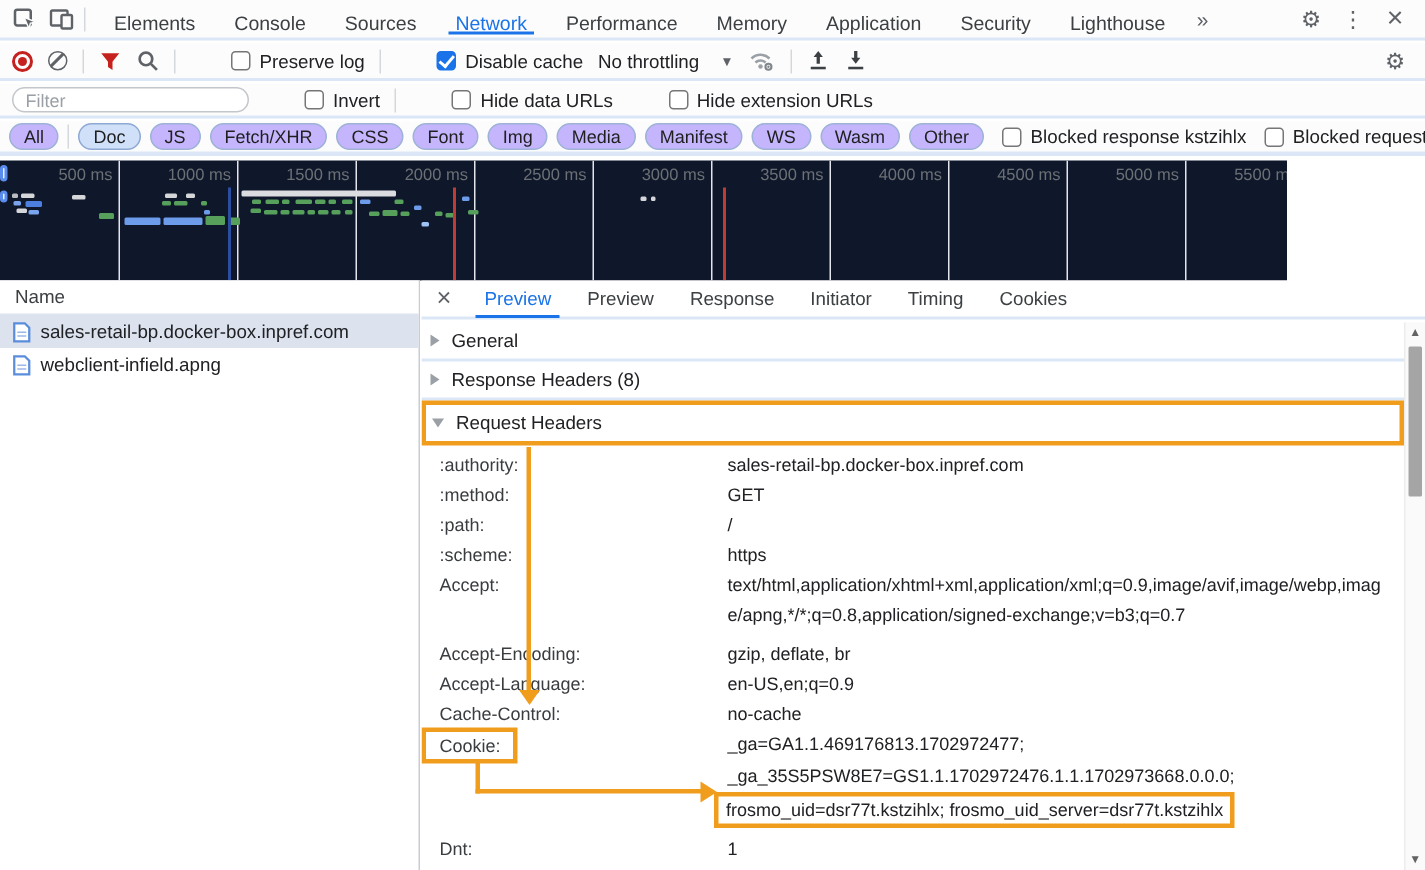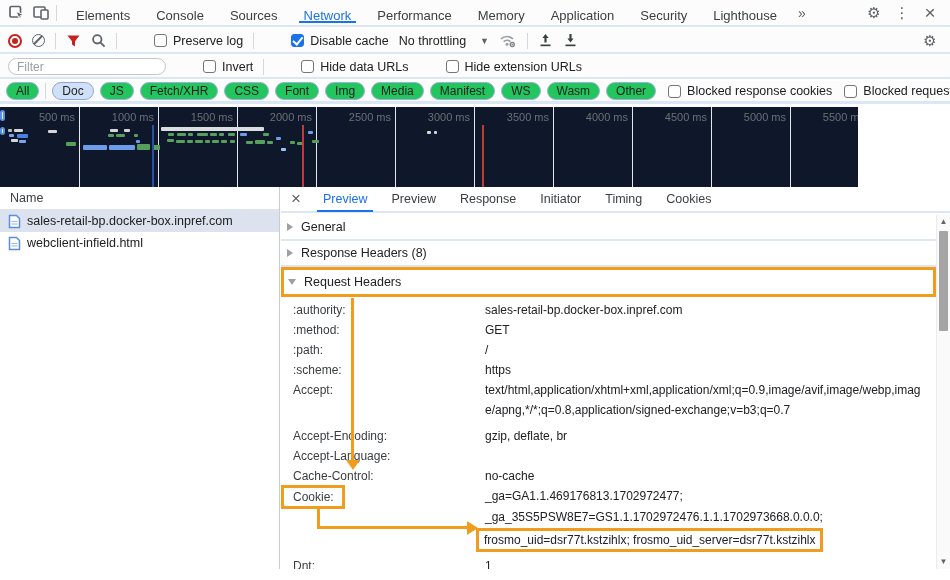--- a/index.html
+++ b/index.html
@@ -42,35 +42,35 @@
   .filterbar { position:absolute; left:0; top:56px; width:950px; height:23px; background:#fcfcfc;
                border-bottom:2px solid #dbe7f7; display:flex; align-items:center; gap:10px; padding:0 8px; }
   .filter-input { width:158px; height:17px; border:1px solid #c3c6ca; border-radius:9px; padding:0 8px;
                   font-size:12px; color:#202124; background:#fff; font-family:inherit; }
   .filter-input::placeholder { color:#9aa0a6; }
 
   
   .typebar { position:absolute; left:0; top:81px; width:950px; height:23px; background:#fcfcfc;
              border-bottom:3px solid #dbe7f7; display:flex; align-items:center; gap:6px; padding:0 6px; }
   .pill { border:1px solid #9db2d6; border-radius:10px; padding:1px 9px; font-size:12px; color:#1f1f1f;
-          background:#22c55e; white-space:nowrap; flex:none; }
+          background:#c4b5fd; white-space:nowrap; flex:none; }
   .pill.active { background:#cfe0f8; border-color:#8fa9d4; }
   .pill-list { display:flex; align-items:center; gap:6px; }
   .typebar .chk-row { margin-left:6px; }
 
   
   .overview { position:absolute; left:0; top:107px; width:858px; height:80px; background:#0f172a; overflow:hidden; }
   .gridline { position:absolute; top:0; bottom:0; width:1px; background:#e3e6ea; }
   .tl-label { position:absolute; top:4px; width:70px; text-align:right; font-size:11px; color:#6b7075; }
   .wbar { position:absolute; border-radius:1px; }
   .marker { position:absolute; top:18px; bottom:0; width:2px; }
   .ov-handle { position:absolute; width:5px; height:11px; border:2px solid #5b8def; border-radius:3px; background:#eaf1fd; }
 
   
-  .main { position:absolute; left:0; top:187px; width:950px; bottom:11px; }
+  .main { position:absolute; left:0; top:187px; width:950px; bottom:0; }
 
   
   .left-pane { position:absolute; left:0; top:0; width:280px; bottom:0; background:#fff; border-right:1px solid #c9ccd1; }
   .name-header { height:23px; line-height:23px; padding-left:10px; font-size:12.5px; color:#3c4043;
                  border-bottom:1px solid #dde4ee; background:#fff; }
   .req-row { height:22px; display:flex; align-items:center; gap:6px; padding-left:8px; font-size:12.5px; color:#202124; white-space:nowrap; overflow:hidden; }
   .req-row.selected { background:#dce3ee; }
   .statusbar { position:absolute; left:0; right:0; bottom:0; height:24px; border-top:1px solid #d0d3d9;
                display:flex; align-items:center; gap:10px; padding:0 10px; color:#5f6368; font-size:12px; background:#fff; }
 
@@ -254,21 +254,21 @@
         <span class="pill">Manifest</span>
 
         <span class="pill">WS</span>
 
         <span class="pill">Wasm</span>
 
         <span class="pill">Other</span>
       </div>
     <label class="chk-row">
       <span class="cb"></span>
-      <span>Blocked response cookies</span>
+      <span>Blocked response kstzihlx</span>
     </label>
     <label class="chk-row">
       <span class="cb"></span>
       <span>Blocked requests</span>
     </label>
 
   </div>
 
   <div class="overview">
     <div>
@@ -382,21 +382,21 @@
           </div>
 
           <div class="req-row">
             <span>
               <svg width="13" height="15" viewBox="0 0 13 15">
                 <path d="M1.5 1.5 h7 l3 3 v9 h-10 z" fill="#fff" stroke="#5a8ddb" stroke-width="1.5"></path>
                 <line x1="3.5" y1="7.5" x2="9.5" y2="7.5" stroke="#9ab8e8" stroke-width="1.1"></line>
                 <line x1="3.5" y1="10" x2="9.5" y2="10" stroke="#9ab8e8" stroke-width="1.1"></line>
               </svg>
             </span>
-            <span>webclient-infield.html</span>
+            <span>webclient-infield.apng</span>
           </div>
         </div>
     </div>
 
     <div class="right-pane">
       <div class="rp-tabbar">
         <span class="rp-close">×</span>
         <div class="pill-list" style="gap:0;">
 
             <div class="rp-tab active">Preview</div>
@@ -447,20 +447,21 @@
           <div class="hrow">
               <div class="hkey">Accept:</div>
               <div class="hval">text/html,application/xhtml+xml,application/xml;q=0.9,image/avif,image/webp,image/apng,*/*;q=0.8,application/signed-exchange;v=b3;q=0.7</div>
             </div>
           <div class="hrow gap-above">
               <div class="hkey">Accept-Encoding:</div>
               <div class="hval">gzip, deflate, br</div>
             </div>
           <div class="hrow">
               <div class="hkey">Accept-Language:</div>
+              <div class="hval">en-US,en;q=0.9</div>
             </div>
           <div class="hrow">
               <div class="hkey">Cache-Control:</div>
               <div class="hval">no-cache</div>
             </div>
           <div class="hrow">
             <div class="hkey"><span class="key-box">Cookie:</span></div>
             <div class="hval cookie-vals">
               <div>_ga=GA1.1.469176813.1702972477;</div>
               <div>_ga_35S5PSW8E7=GS1.1.1702972476.1.1.1702973668.0.0.0;</div>

